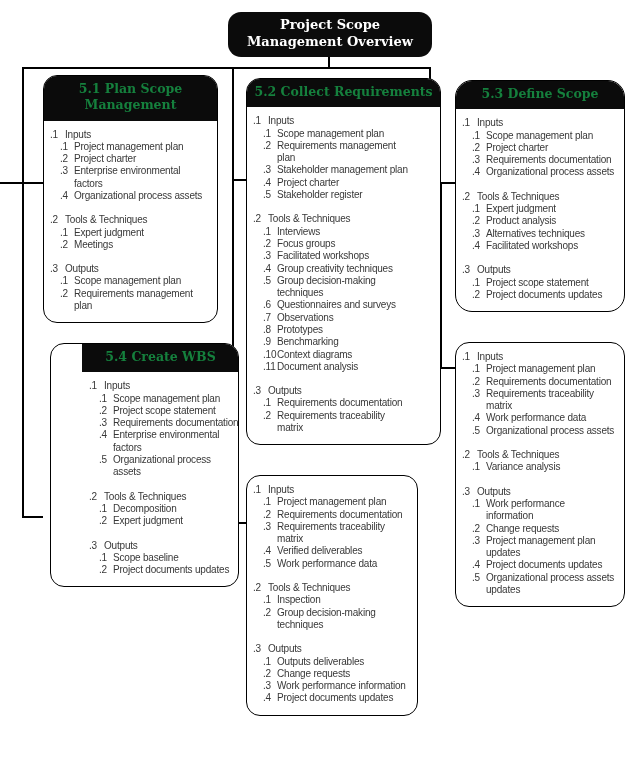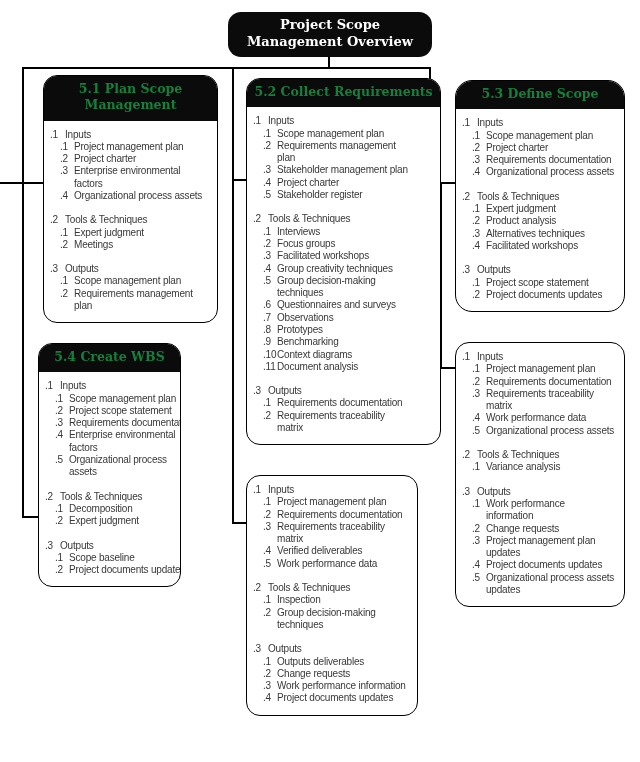--- a/index.html
+++ b/index.html
@@ -24,21 +24,21 @@
   .sec-head{display:flex;line-height:12.3px;}
   .snum{flex:0 0 15px;}
   .slabel{flex:1;}
   .items{margin-left:10px;}
   .item{display:flex;line-height:12.3px;}
   .inum{flex:0 0 14px;white-space:nowrap;}
   .itxt{flex:1;white-space:pre;}
   .box-51{left:43px;top:75px;width:175px;}
   .box-52{left:246px;top:78px;width:195px;}
   .box-53{left:455px;top:80px;width:170px;border-radius:17px;}
-  .box-54{left:38px;top:343px;width:143px;}
+  .box-54{left:50px;top:343px;width:189px;padding-left:32px;}
   .box-55{left:246px;top:475px;width:172px;}
   .box-56{left:455px;top:342px;width:170px;}
 </style>
 </head>
 <body>
 
 <div class="canvas">
 
   <div class="line" style="left:328px;top:52px;width:1.5px;height:16px;"></div>
   <div class="line" style="left:22px;top:67px;width:408px;height:1.5px;"></div>

